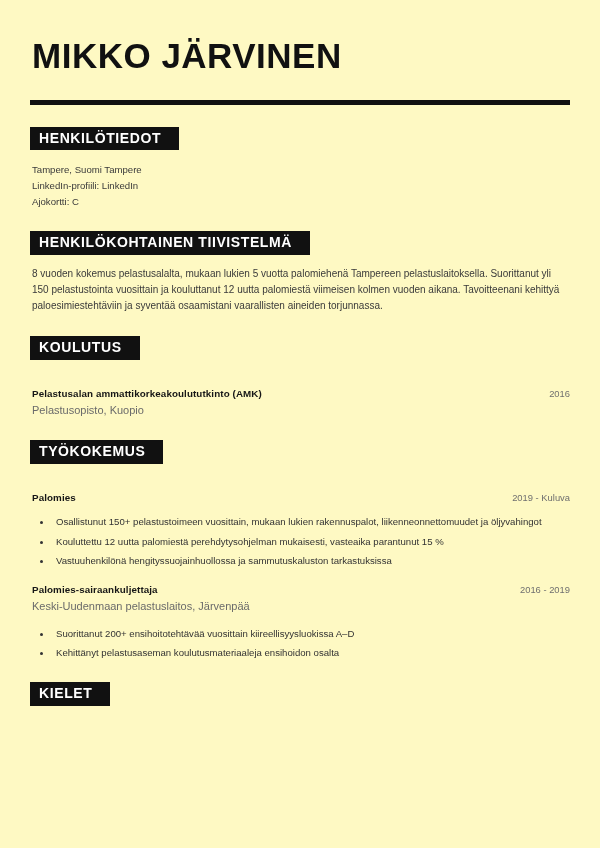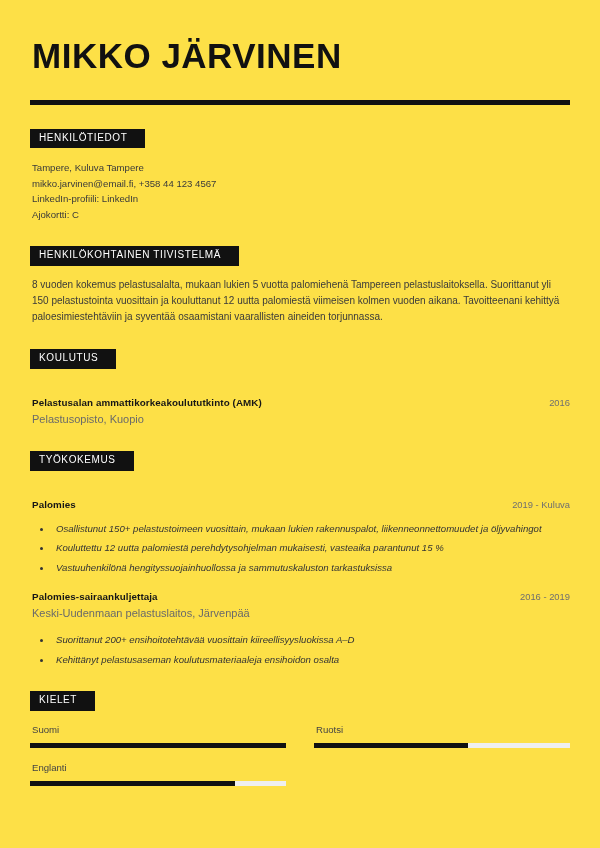--- a/index.html
+++ b/index.html
@@ -12,21 +12,21 @@
     width: 600px;
     height: 848px;
     font-family: "Liberation Sans", sans-serif;
     color: #1a1a1a;
     -webkit-font-smoothing: antialiased;
   }
   .page {
     width: 600px;
     height: 848px;
     padding: 38px 30px 30px 30px;
-    background: #fde047;
+    background: #fef9c3;
     position: relative;
   }
 
   
   .name {
     font-size: 35px;
     font-weight: 700;
     letter-spacing: 0.5px;
     line-height: 1.05;
     color: #111111;
@@ -39,22 +39,22 @@
     margin: 25px 0 0 0;
     width: 100%;
   }
 
   
   .section { margin-top: 22px; }
   .section-badge {
     display: inline-block;
     background: #111111;
     color: #ffffff;
-    font-size: 10px;
-    font-weight: 400;
+    font-size: 14px;
+    font-weight: 700;
     letter-spacing: 0.6px;
     text-transform: uppercase;
     padding: 4px 18px 5px 9px;
     line-height: 1.05;
     white-space: nowrap;
   }
 
   
   .body-text {
     font-size: 10px;
@@ -95,21 +95,20 @@
     font-size: 11px;
     color: #6a6a6a;
     margin: 3px 0 0 2px;
     line-height: 1.5;
   }
 
   
   ul.bullets {
     margin: 11px 0 0 0;
     padding-left: 22px;
-    font-style: italic;
   }
   ul.bullets li {
     font-size: 9.6px;
     line-height: 1.6;
     color: #333333;
     margin-bottom: 4px;
     padding-left: 4px;
   }
   ul.bullets li::marker { font-size: 9px; }
 
@@ -142,22 +141,21 @@
 <body>
 
 <div class="page">
 
   <h1 class="name">MIKKO JÄRVINEN</h1>
   <div class="name-rule"></div>
 
   <div class="section">
     <span class="section-badge">HENKILÖTIEDOT</span>
     <div class="contact-block">
-      <div class="contact-line">Tampere, Kuluva Tampere</div>
-      <div class="contact-line">mikko.jarvinen@email.fi, +358 44 123 4567</div>
+      <div class="contact-line">Tampere, Suomi Tampere</div>
       <div class="contact-line">LinkedIn-profiili: LinkedIn</div>
       <div class="contact-line">Ajokortti: C</div>
     </div>
   </div>
 
   <div class="section">
     <span class="section-badge">HENKILÖKOHTAINEN TIIVISTELMÄ</span>
     <p class="body-text">8 vuoden kokemus pelastusalalta, mukaan lukien 5 vuotta palomiehenä Tampereen pelastuslaitoksella. Suorittanut yli 150 pelastustointa vuosittain ja kouluttanut 12 uutta palomiestä viimeisen kolmen vuoden aikana. Tavoitteenani kehittyä paloesimiestehtäviin ja syventää osaamistani vaarallisten aineiden torjunnassa.</p>
   </div>
 
@@ -195,39 +193,15 @@
       <div class="entry-sub">Keski-Uudenmaan pelastuslaitos, Järvenpää</div>
       <ul class="bullets">
         <li>Suorittanut 200+ ensihoitotehtävää vuosittain kiireellisyysluokissa A–D</li>
         <li>Kehittänyt pelastusaseman koulutusmateriaaleja ensihoidon osalta</li>
       </ul>
     </div>
   </div>
 
   <div class="section">
     <span class="section-badge">KIELET</span>
-    <div class="lang-grid">
-
-      <div class="lang-item">
-        <div class="lang-label">Suomi</div>
-        <div class="lang-track">
-          <div class="lang-fill" style="width: 100%;"></div>
-        </div>
-      </div>
-
-      <div class="lang-item">
-        <div class="lang-label">Ruotsi</div>
-        <div class="lang-track">
-          <div class="lang-fill" style="width: 60%;"></div>
-        </div>
-      </div>
-
-      <div class="lang-item">
-        <div class="lang-label">Englanti</div>
-        <div class="lang-track">
-          <div class="lang-fill" style="width: 80%;"></div>
-        </div>
-      </div>
-
-    </div>
   </div>
 
 </div>
 
 </body></html>

